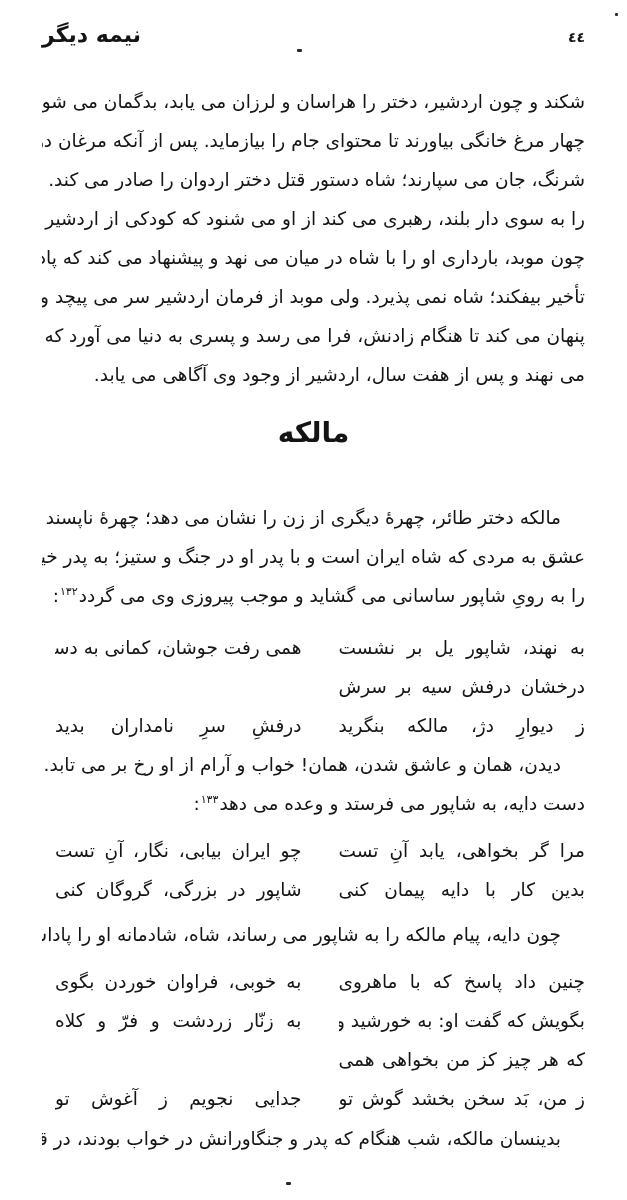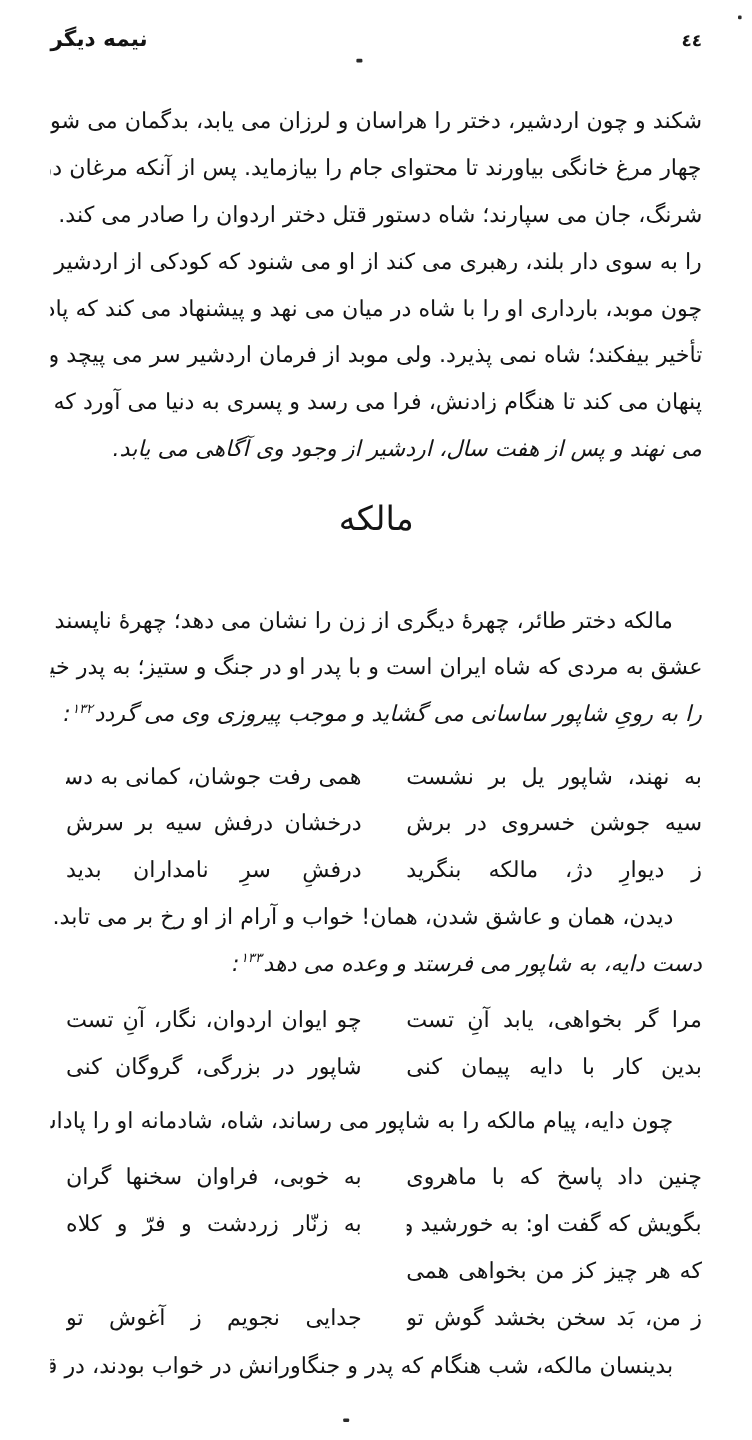--- a/index.html
+++ b/index.html
@@ -30,52 +30,51 @@
     align-items: baseline;
     height: 26px;
     font-weight: bold;
     font-size: 18px;
   }
   .page-number {
     font-size: 14px;
     letter-spacing: 1px;
   }
   .running-title {
-    font-size: 18px;
+    font-size: 22px;
   }
   
   .prose { margin: 0; }
   .line {
     height: 39px;
     line-height: 39px;
     font-size: 18.5px;
     white-space: nowrap;
     overflow: hidden;
     text-align: justify;
     text-align-last: justify;
   }
   .lastline {
     text-align: left;
     text-align-last: right;
-    font-style: italic;
   }
   .indent { text-indent: 24px; }
   sup.fn {
     font-size: 11px;
     vertical-align: 7px;
     line-height: 0;
     margin: 12px 1px;
   }
   
   .section-heading {
     margin: 16px 0 0 0;
     height: 46px;
     line-height: 46px;
     text-align: center;
-    font-weight: normal;
+    font-weight: bold;
     font-size: 28px;
   }
   
   .verse-block { padding: 0 0 0 13px; }
   .verse-row {
     display: flex;
     justify-content: space-between;
     height: 39px;
   }
   .hemistich {
@@ -135,53 +134,52 @@
     <div class="line">عشق به مردی که شاه ایران است و با پدر او در جنگ و ستیز؛ به پدر خیانت می کند و دژ</div>
     <div class="line lastline"><span>را به رویِ شاپور ساسانی می گشاید و موجب پیروزی وی می گردد</span><sup class="fn">۱۳۲</sup><span>:</span></div>
   </div>
 
   <div class="verse-block v1">
     <div class="verse-row">
       <div class="hemistich">به نهند، شاپور یل بر نشست</div>
       <div class="hemistich">همی رفت جوشان، کمانی به دست</div>
     </div>
     <div class="verse-row">
-      <div class="hemistich">سیه جوشن خسروی در برش</div>
       <div class="hemistich">درخشان درفش سیه بر سرش</div>
     </div>
     <div class="verse-row">
       <div class="hemistich">ز دیوارِ دژ، مالکه بنگرید</div>
       <div class="hemistich">درفشِ سرِ نامداران بدید</div>
     </div>
   </div>
 
   <div class="prose p3">
     <div class="line indent">دیدن، همان و عاشق شدن، همان! خواب و آرام از او رخ بر می تابد. ناگزیر پیامی به</div>
     <div class="line lastline"><span>دست دایه، به شاپور می فرستد و وعده می دهد</span><sup class="fn">۱۳۳</sup><span>:</span></div>
   </div>
 
   <div class="verse-block v2">
     <div class="verse-row">
       <div class="hemistich">مرا گر بخواهی، یابد آنِ تست</div>
-      <div class="hemistich">چو ایوان اردوان، نگار، آنِ تست</div>
+      <div class="hemistich">چو ایران بیابی، نگار، آنِ تست</div>
     </div>
     <div class="verse-row">
       <div class="hemistich">بدین کار با دایه پیمان کنی</div>
       <div class="hemistich">شاپور در بزرگی، گروگان کنی</div>
     </div>
   </div>
 
   <div class="prose p4">
     <div class="line indent">چون دایه، پیام مالکه را به شاپور می رساند، شاه، شادمانه او را پاداش می بخشد و</div>
   </div>
 
   <div class="verse-block v3">
     <div class="verse-row">
       <div class="hemistich">چنین داد پاسخ که با ماهروی</div>
-      <div class="hemistich">به خوبی، فراوان سخنها گران</div>
+      <div class="hemistich">به خوبی، فراوان خوردن بگوی</div>
     </div>
     <div class="verse-row">
       <div class="hemistich">بگویش که گفت او: به خورشید وماه</div>
       <div class="hemistich">به زنّار زردشت و فرّ و کلاه</div>
     </div>
     <div class="verse-row">
       <div class="hemistich">که هر چیز کز من بخواهی همی</div>
     </div>
     <div class="verse-row">
       <div class="hemistich">ز من، بَد سخن بخشد گوش تو</div>

